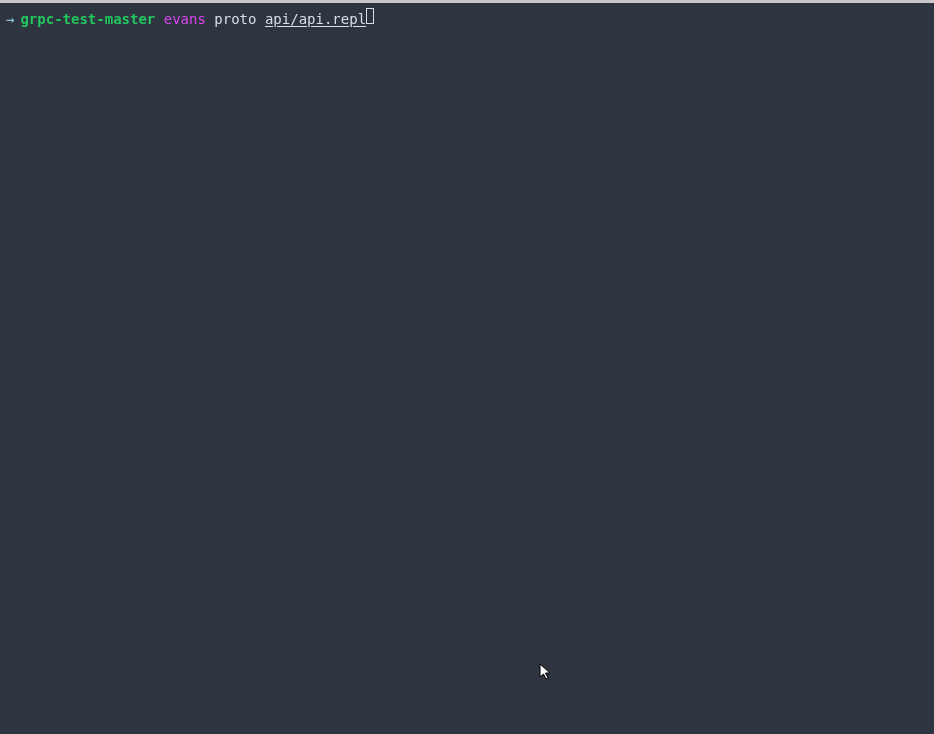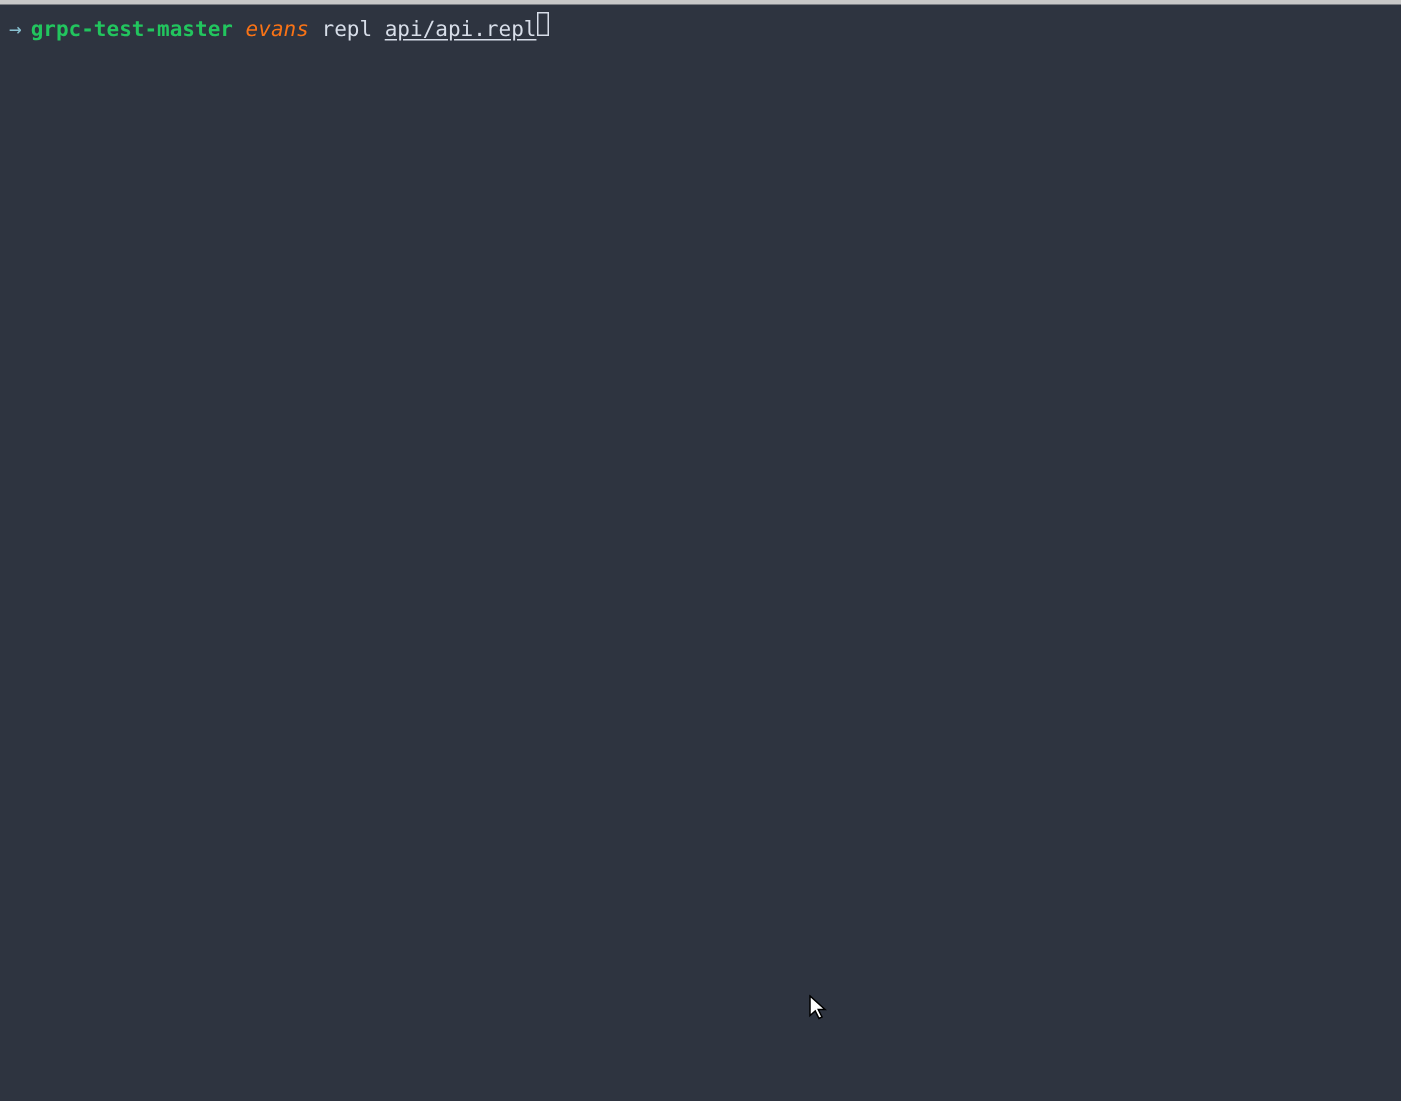--- a/index.html
+++ b/index.html
@@ -44,22 +44,21 @@
       color: #88c0d0;
       margin-right: 6px;
     }
     
     .dir {
       color: #22c55e;
       font-weight: bold;
     }
     
     .cmd1 {
-      color: #f97316;
-      font-style: italic;
+      color: #d946ef;
     }
     
     .cmd2 {
       color: #d8dee9;
     }
     
     .path-arg {
       color: #d8dee9;
       text-decoration: underline;
       text-underline-offset: 2px;
@@ -88,21 +87,21 @@
 
 <div class="top-bar"></div>
 
 <div class="terminal">
   <div class="prompt-line">
     <span class="arrow">→</span>
     <span class="dir">grpc-test-master</span>
     <span> </span>
     <span class="cmd1">evans</span>
     <span> </span>
-    <span class="cmd2">repl</span>
+    <span class="cmd2">proto</span>
     <span> </span>
     <span class="path-arg">api/api.repl</span>
     <span class="cursor-block"></span>
   </div>
 
   <div class="mouse-cursor" style="left:539px;top:660px;">
     <svg width="14" height="18" viewBox="0 0 14 18">
       <path d="M1 1 L1 14 L4.5 11 L7 16 L9 15 L6.5 10 L11 10 Z" fill="#ffffff" stroke="#000000" stroke-width="1"></path>
     </svg>
   </div>

